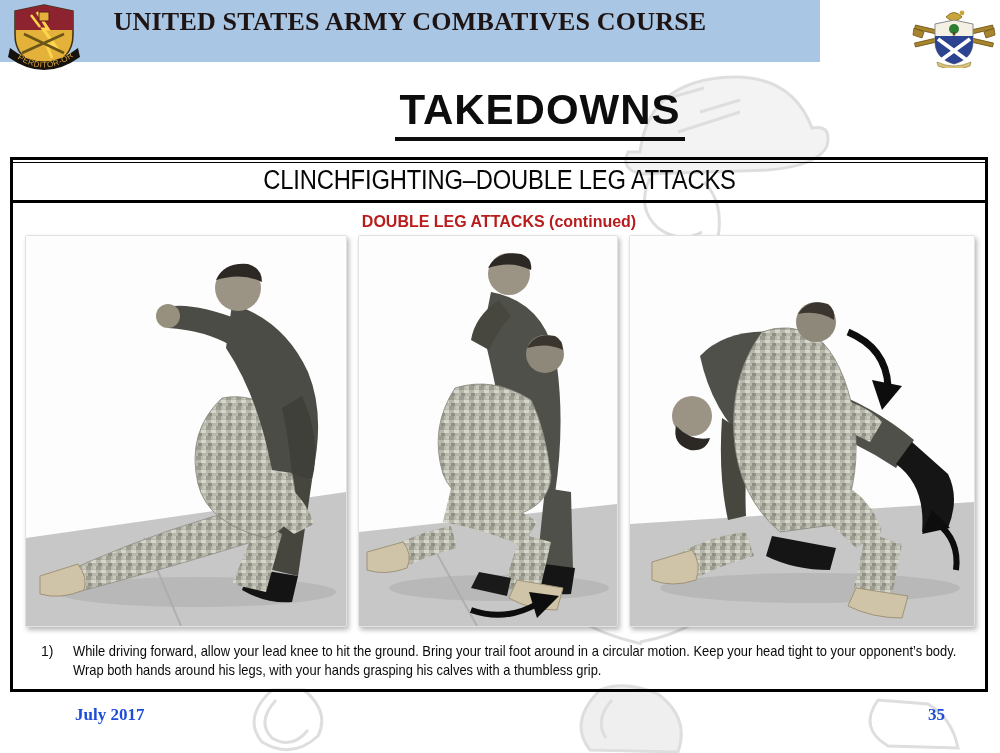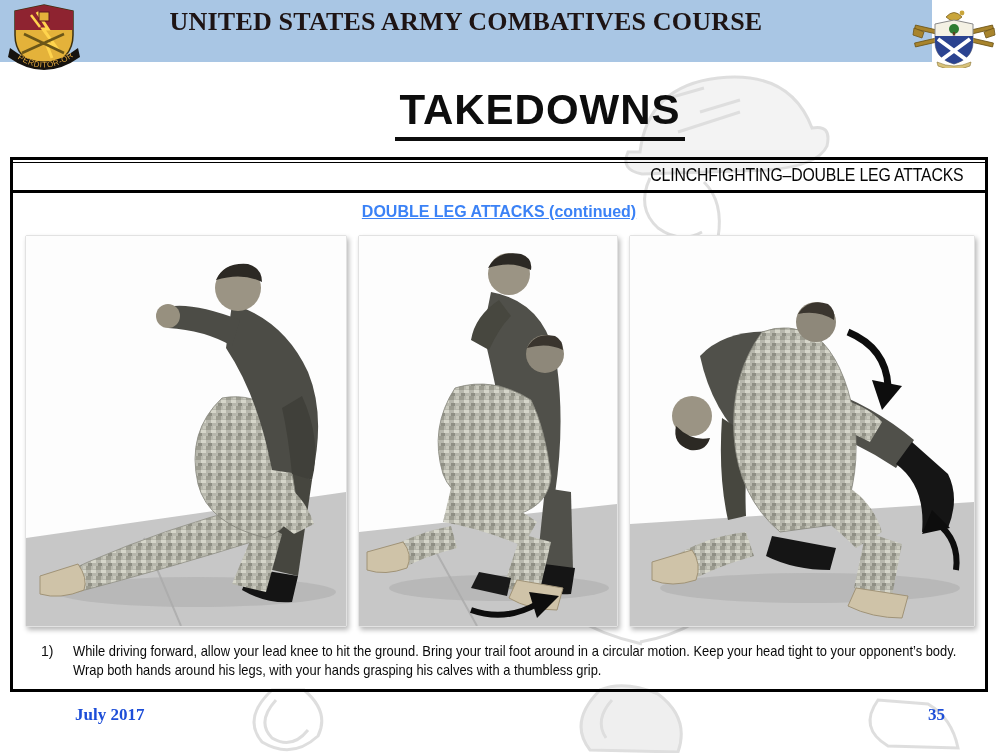--- a/index.html
+++ b/index.html
@@ -1,41 +1,41 @@
 <!DOCTYPE html>
 <html><head>
 <meta charset="utf-8">
 <style>
   html,body{margin:0;padding:0;background:#fff;}
   .page{position:relative;width:1000px;height:753px;background:#ffffff;overflow:hidden;
         font-family:"Liberation Sans",sans-serif;color:#111;}
   .watermark{position:absolute;left:0;top:0;z-index:0;pointer-events:none;}
 
   
-  .banner{position:absolute;left:0;top:0;width:932px;height:62px;background:#a9c6e4;z-index:2;}
+  .banner{position:absolute;left:0;top:0;width:820px;height:62px;background:#a9c6e4;z-index:2;}
   .banner-title{margin-top:7px;text-align:center;font-family:"Liberation Serif",serif;
                 font-weight:bold;font-size:26px;letter-spacing:.2px;color:#1e1414;}
   .banner-subtitle{margin-top:0;text-align:center;font-family:"Liberation Serif",serif;
                    font-style:italic;font-size:21px;color:#14141a;}
   .crest{position:absolute;top:3px;z-index:3;}
   .crest.left{left:7px;}
   .crest.right{right:4px;top:6px;}
 
   
   .page-title{position:absolute;top:86px;left:0;width:100%;text-align:center;z-index:2;
               font-size:42px;font-weight:700;letter-spacing:1px;color:#0d0d0d;margin:0;padding-left:40px;}
   .page-title span{display:inline-block;border-bottom:4px solid #0d0d0d;padding:0 4px 3px 4px;}
 
   
   .content-box{position:absolute;left:10px;top:157px;width:978px;height:535px;z-index:2;
                border:3px solid #000;box-sizing:border-box;background:transparent;}
   .box-header{border-top:1px solid #000;border-bottom:3px solid #000;margin-top:2px;
-              text-align:right;font-size:18px;padding:2px 0 4px 0;color:#060606;}
+              text-align:center;font-size:27px;padding:2px 0 4px 0;color:#060606;}
   .box-header span{display:inline-block;transform:scaleX(.88);letter-spacing:-.2px;}
-  .box-subheader{text-align:center;font-weight:bold;font-size:16px;margin-top:10px;color:#3b82f6;text-decoration:underline;}
+  .box-subheader{text-align:center;font-weight:bold;font-size:16px;margin-top:10px;color:#b91c1c;}
 
   .photo-row{position:absolute;left:12px;right:10px;top:75px;display:flex;justify-content:space-between;}
   .photo{margin:0;background:#fdfdfd;border:1px solid #e2e2e2;border-radius:2px;
          box-shadow:2px 3px 5px rgba(0,0,0,.28);}
   .photo svg{display:block;}
 
   .instruction{position:absolute;left:28px;top:482px;display:flex;gap:14px;align-items:flex-start;}
   .step-num{font-size:14px;padding-top:1px;flex:0 0 18px;}
   .step-text{width:1012px;transform:scaleX(.89);transform-origin:0 0;
              font-size:14.5px;line-height:1.32;letter-spacing:0;color:#0a0a0a;}

